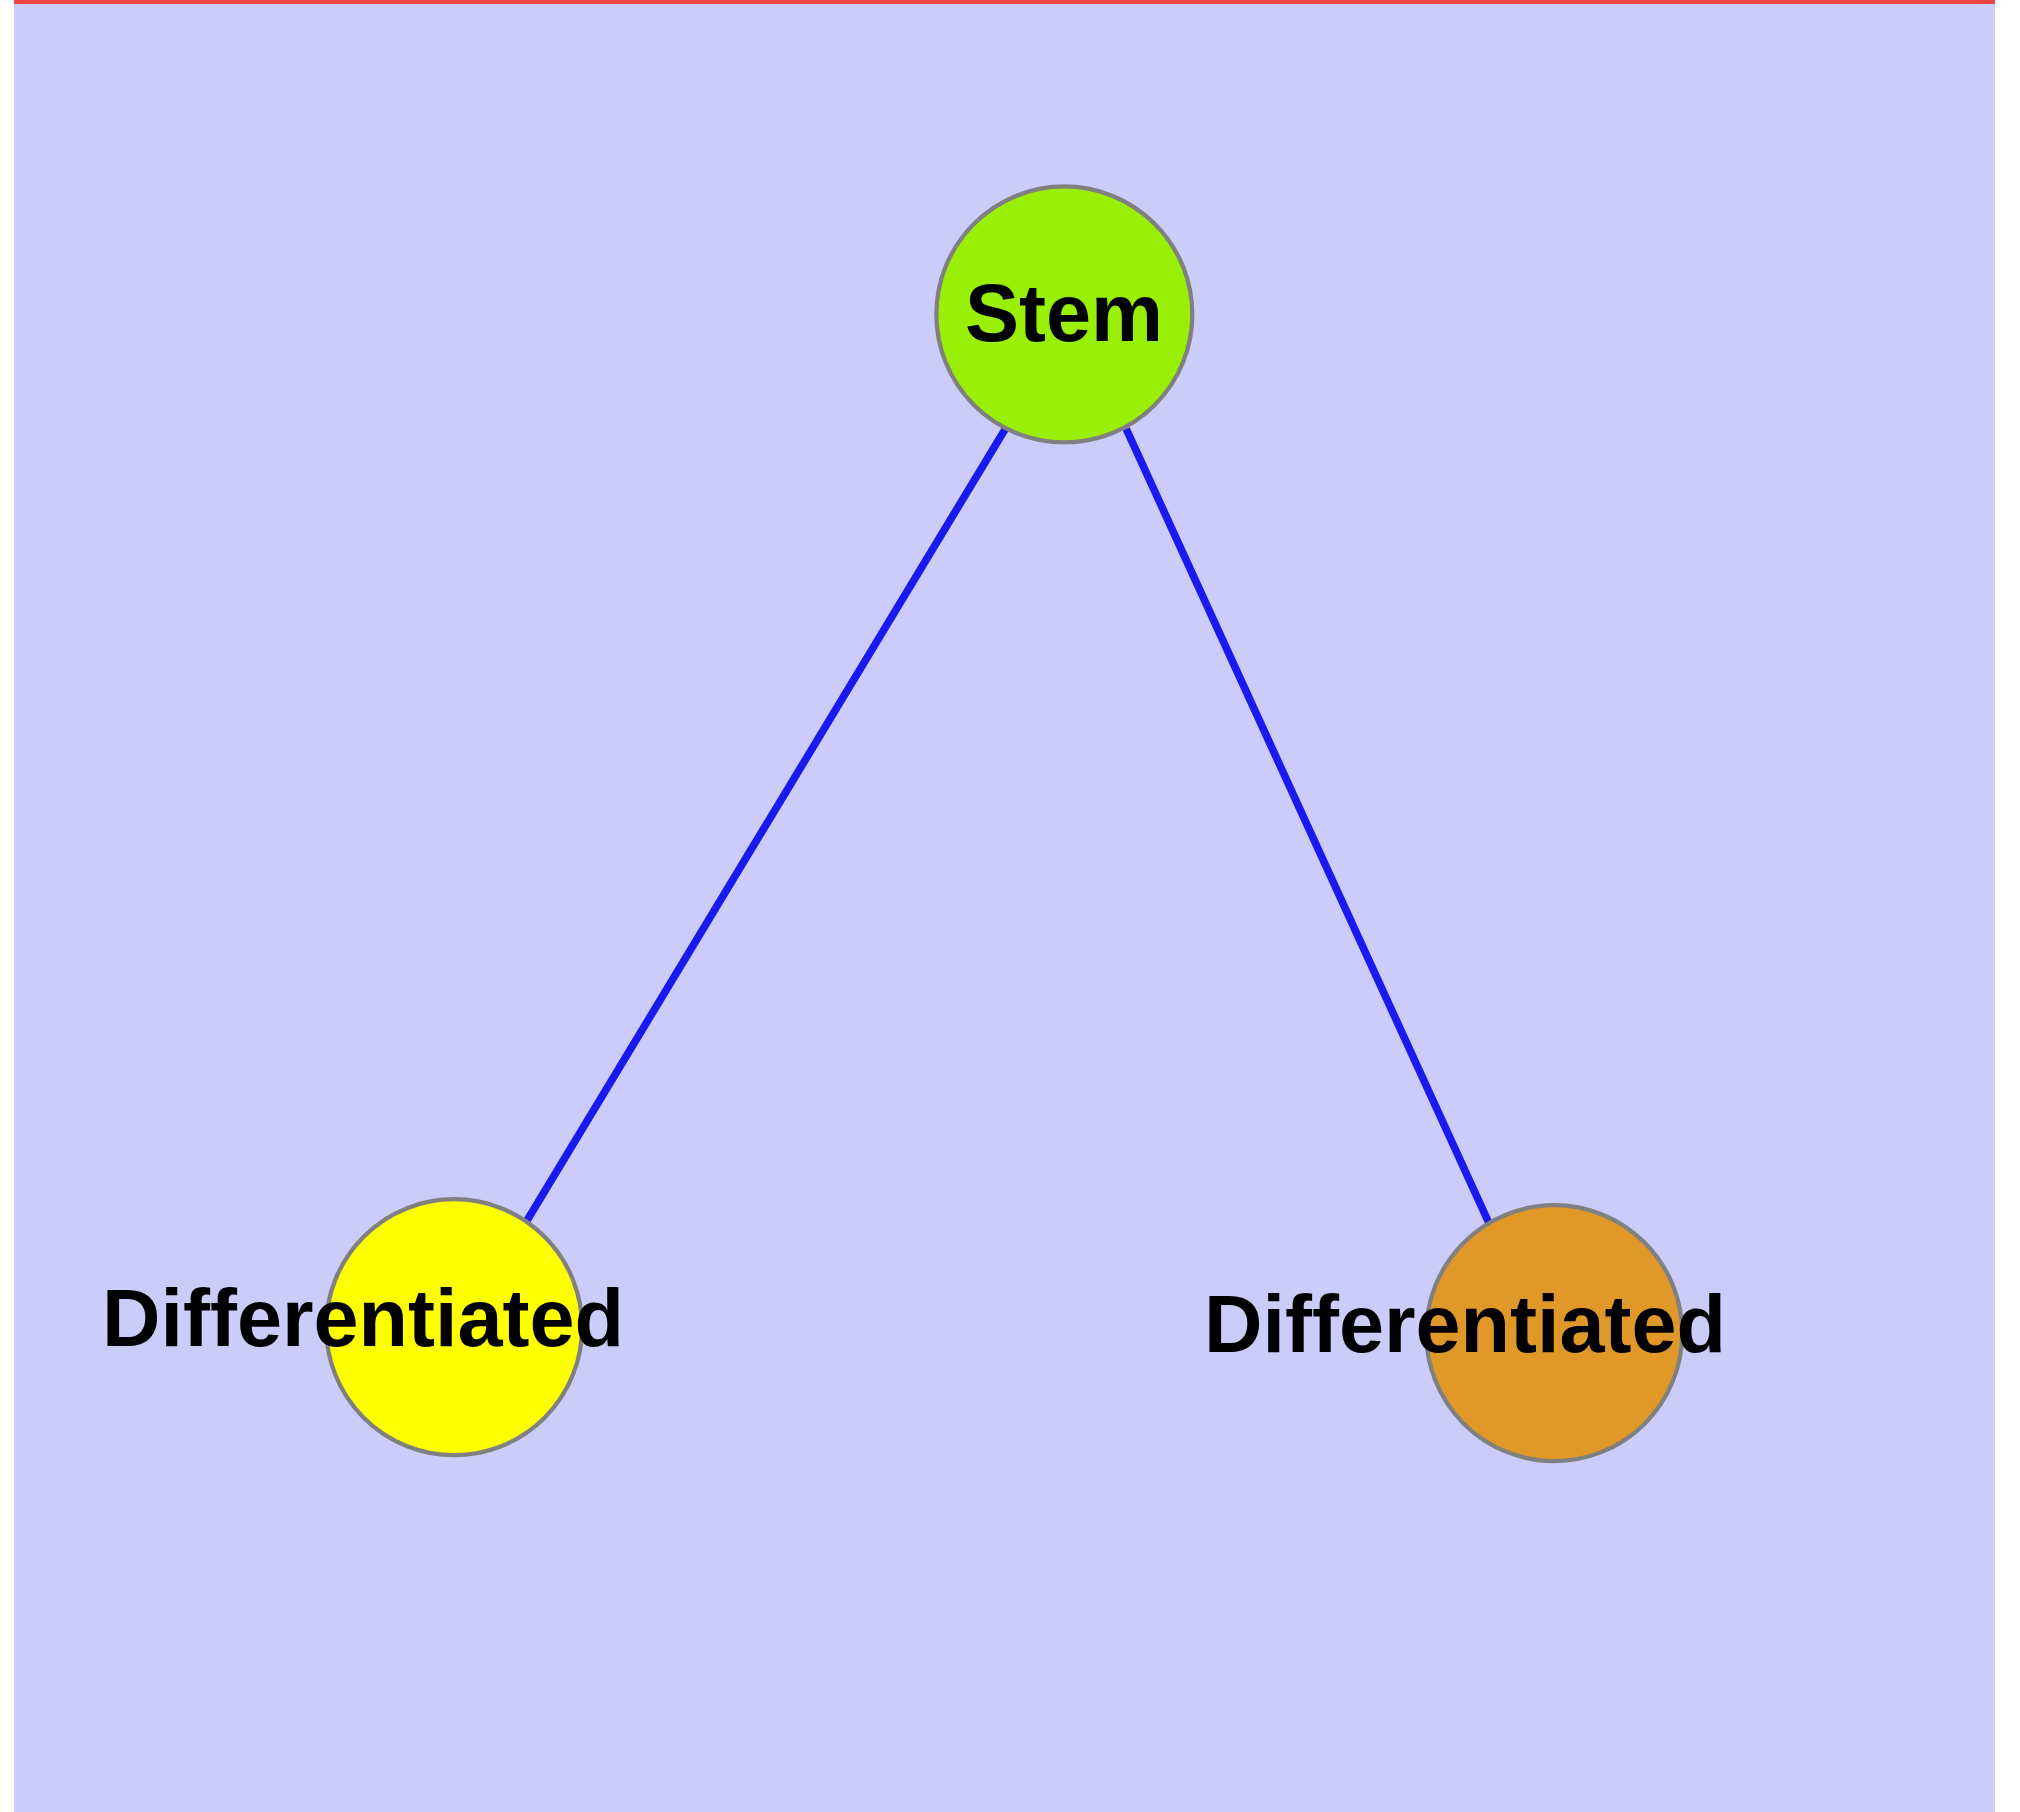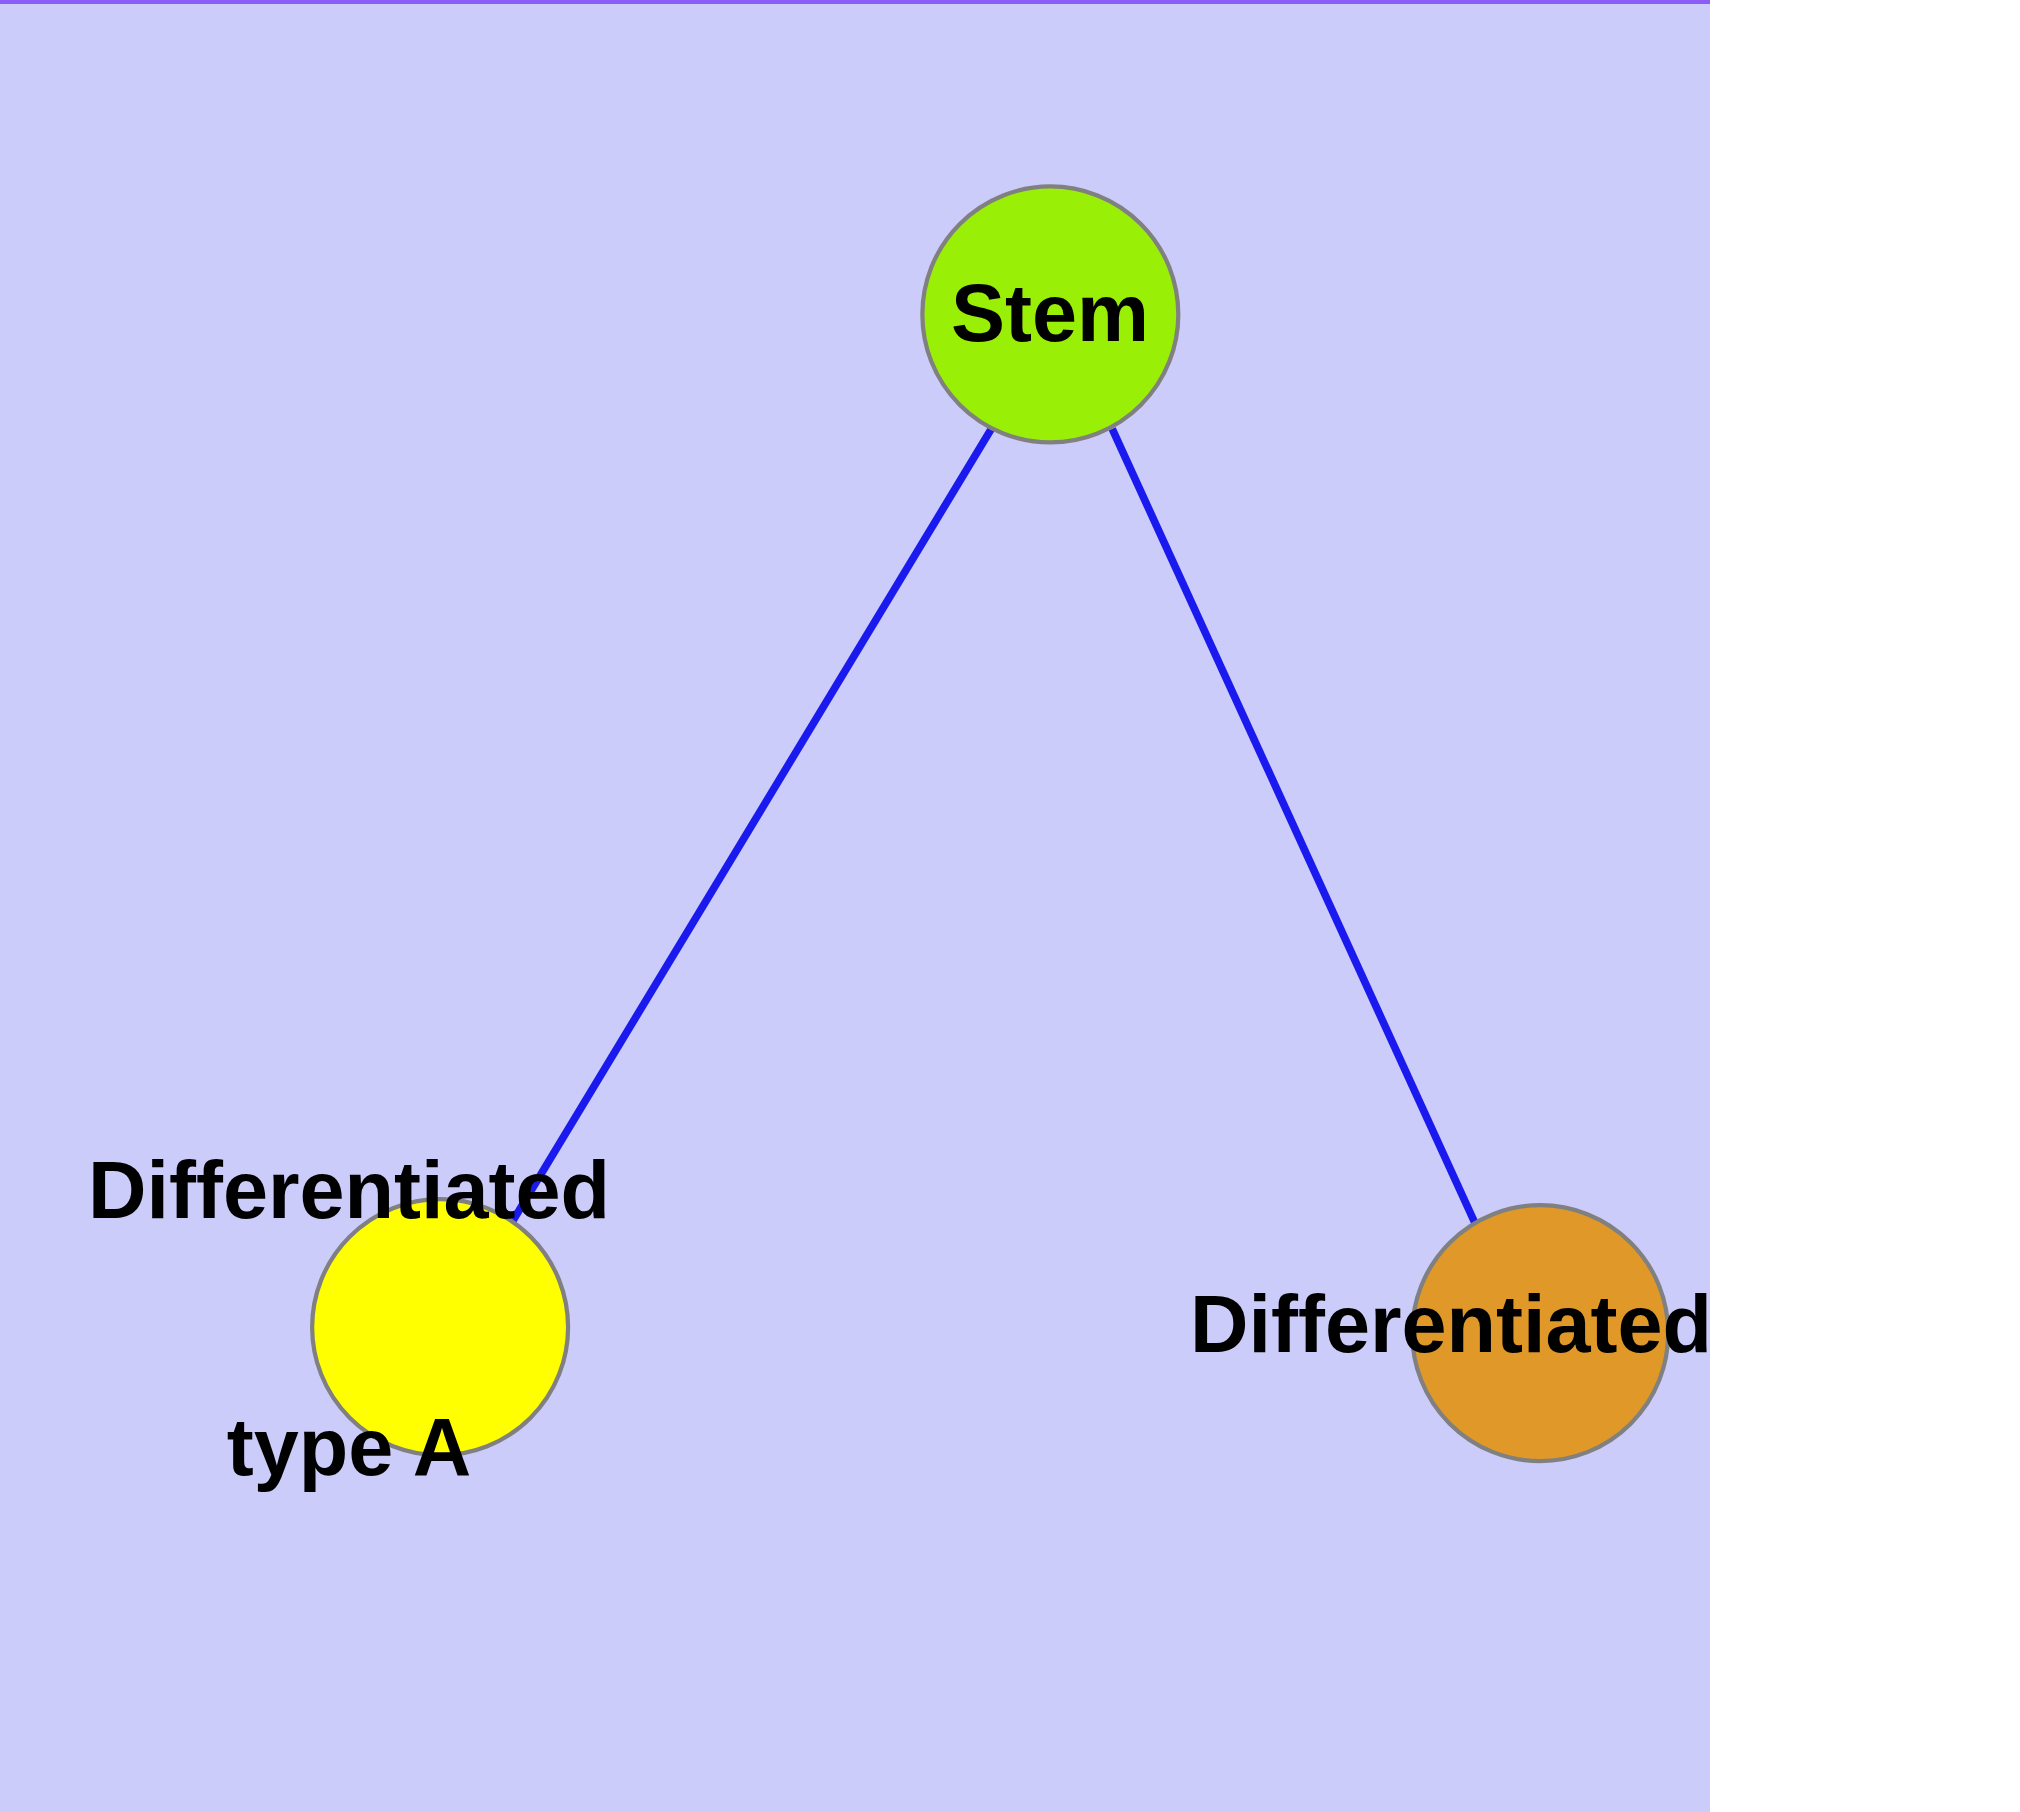--- a/index.html
+++ b/index.html
@@ -2,25 +2,26 @@
 <html style="font-size:13.6px"><head>
 <meta charset="utf-8">
 <style>
   html, body {
     margin: 0;
     padding: 0;
     background: #ffffff;
   }
   #canvas {
     position: relative;
-    width: 1710px;
+    width: 1981px;
     height: 1812px;
-    background: #8b5cf6;
+    background: #ef4444;
     overflow: hidden;
     font-family: "Liberation Sans", sans-serif;
+    margin-left: 14px;
   }
   #plot-area {
     position: absolute;
     left: 0;
     top: 4.2px;
     width: 2021px;
     height: 1808px;
     background: #ccccfa;
   }
   #graph-svg {
@@ -79,21 +80,20 @@
       <circle cx="1817" cy="1573" r="151" fill="#e09928" stroke="#808080" stroke-width="5"></circle>
     </g>
   </svg>
 
   <div class="node-label label-stem">
     <div>Stem</div>
   </div>
 
   <div class="node-label label-a">
     <div>Differentiated</div>
-    <div>type A</div>
   </div>
 
   <div class="node-label label-b">
     <div>Differentiated</div>
   </div>
 
 </div>
 
 
 </body></html>

